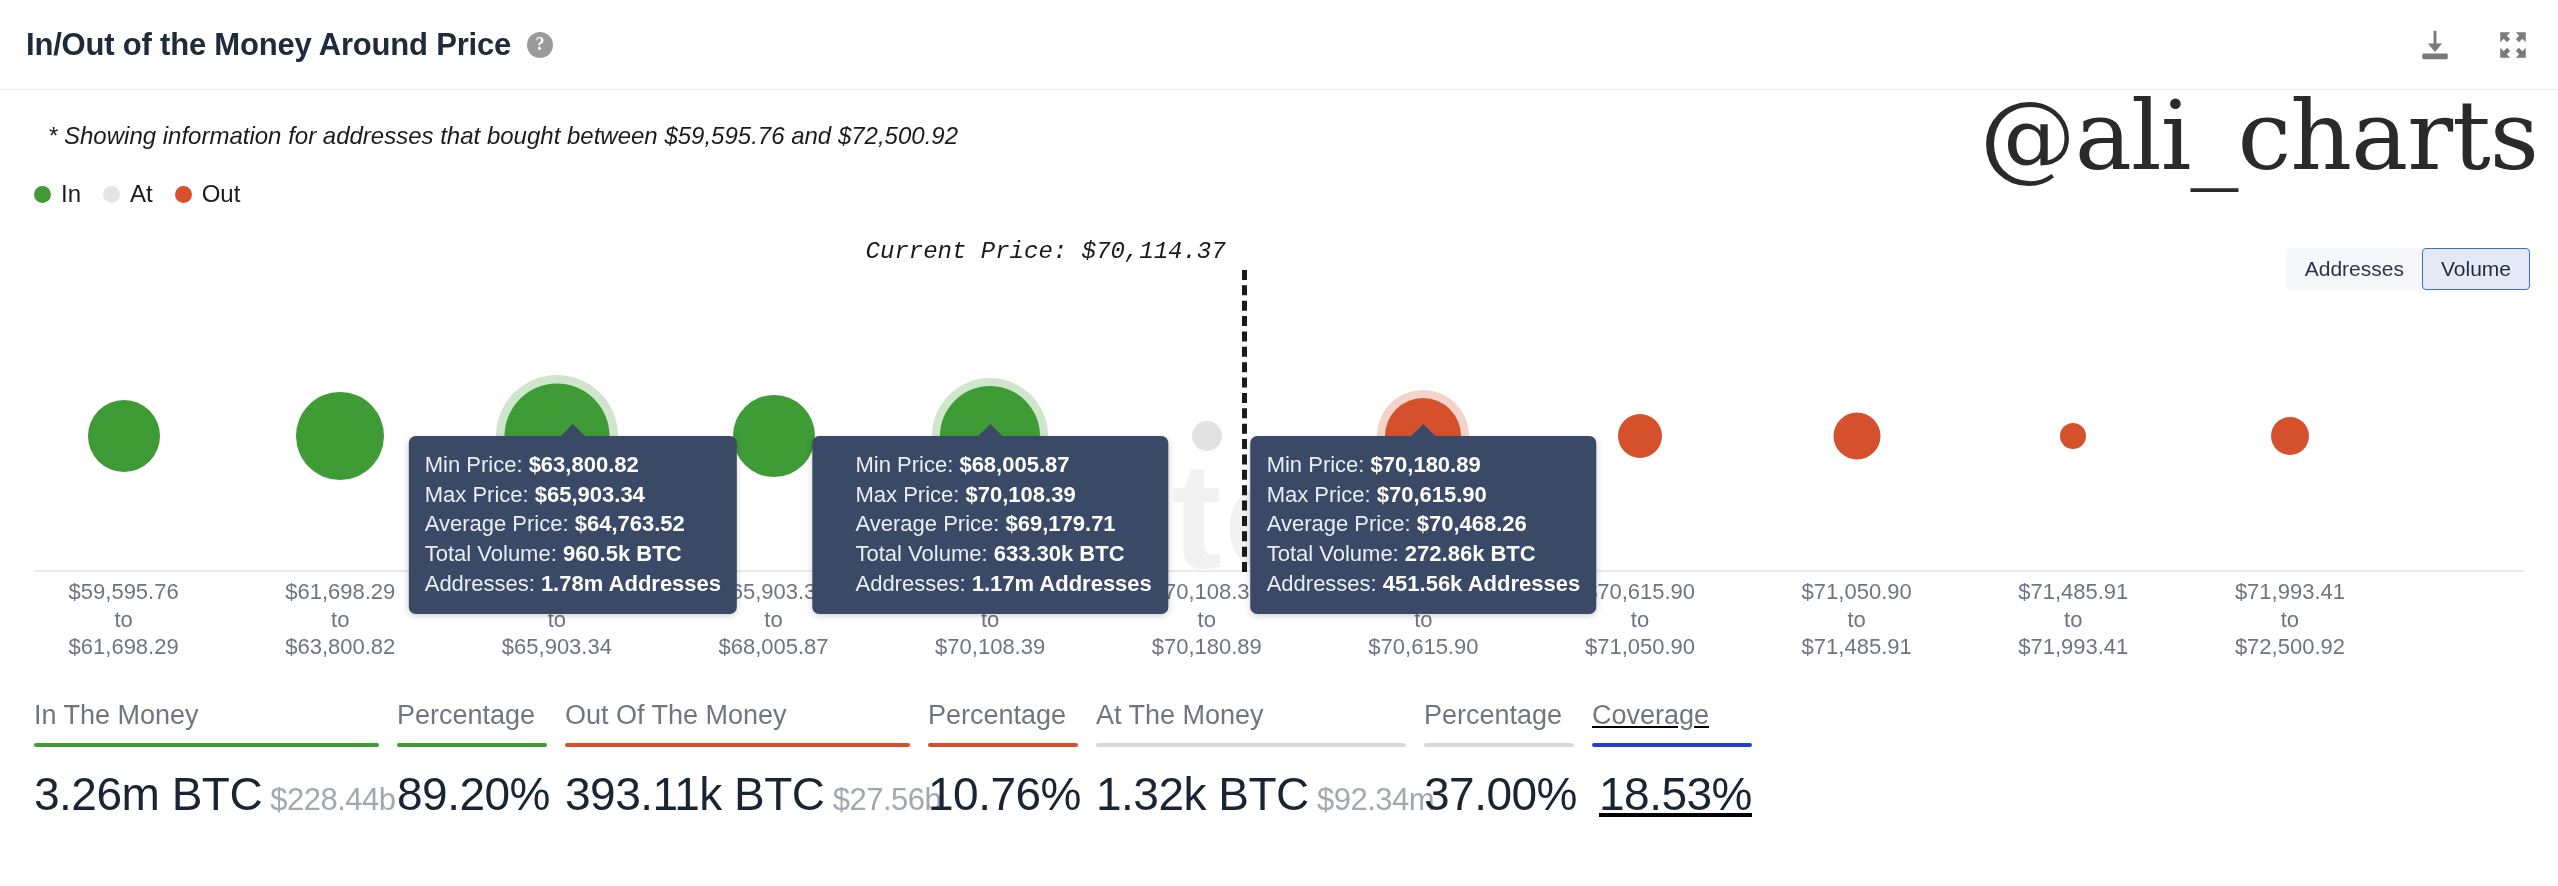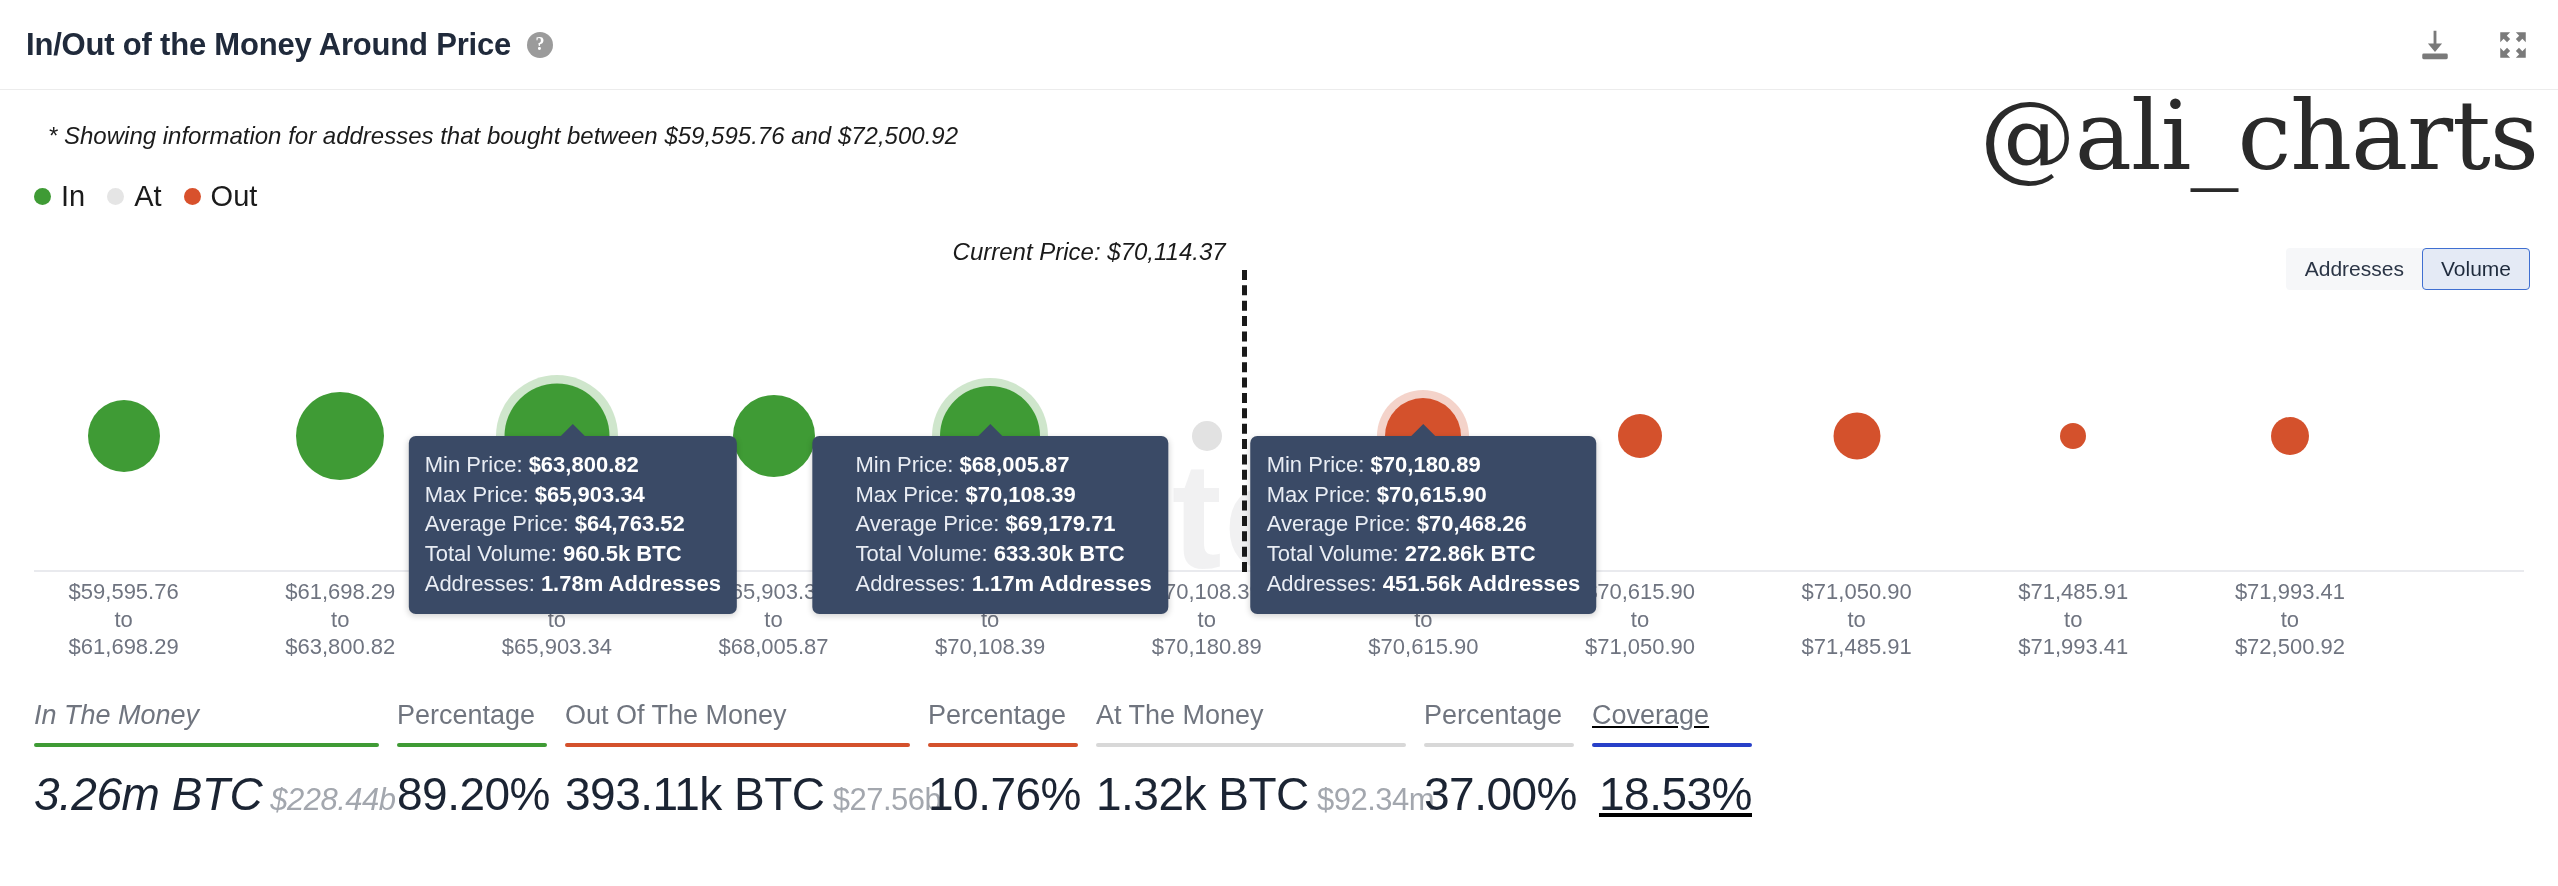--- a/index.html
+++ b/index.html
@@ -54,21 +54,21 @@
     white-space: nowrap; pointer-events: none; letter-spacing: 2px;
   }
 
   
   .legend {
     position: absolute; left: 34px; top: 180px;
     display: flex; align-items: center; gap: 22px;
   }
   .legend-item { display: flex; align-items: center; gap: 10px; cursor: pointer; }
   .legend-dot { width: 17px; height: 17px; border-radius: 50%; display:block; }
-  .legend-label { font-size: 29px; color: #1b1b1b; font-weight: 400; text-align: right; }
+  .legend-label { font-size: 24px; color: #1b1b1b; font-weight: 400; text-align: right; }
 
   
   .toggle-group {
     position: absolute; right: 28px; top: 248px;
     display: flex; align-items: center;
   }
   .toggle-btn {
     font-size: 21px; color: #2b3546; padding: 8px 18px;
     background: #f6f7f9; border: 1px solid transparent; cursor: pointer;
     border-radius: 4px 0 0 4px; font-family: "Liberation Sans", sans-serif;
@@ -230,21 +230,21 @@
       <div class="bubble-col" style="left: 73.2%; width: 0px;">
         <div class="bubble" style="width: 47px; height: 47px; background: rgb(212, 81, 44);"></div>
       </div>
       <div class="bubble-col" style="left: 81.9%; width: 0px;">
         <div class="bubble" style="width: 26px; height: 26px; background: rgb(212, 81, 44);"></div>
       </div>
       <div class="bubble-col" style="left: 90.6%; width: 0px;">
         <div class="bubble" style="width: 38px; height: 38px; background: rgb(212, 81, 44);"></div>
       </div>
       <div class="current-price-line" style="left: 48.5%;"></div>
-      <div class="current-price-label" style="left: 48.5%;">Current Price: $70,114.37</div>
+      <div class="current-price-label" style="left: 48.5%; font-family: Liberation Mono, monospace;">Current Price: $70,114.37</div>
       <div class="tooltip" style="left: 21%; transform: translateX(-50%); top: 136px; margin-left: 16px;">
         <div class="tip-arrow"></div>
         <div><span>Min Price: </span><b>$63,800.82</b></div>
         <div><span>Max Price: </span><b>$65,903.34</b></div>
         <div><span>Average Price: </span><b>$64,763.52</b></div>
         <div><span>Total Volume: </span><b>960.5k BTC</b></div>
         <div><span>Addresses: </span><b>1.78m Addresses</b></div>
       </div>
       <div class="tooltip" style="left: 38.4%; transform: translateX(-50%); top: 136px; padding-left: 43px;">
         <div class="tip-arrow"></div>
@@ -316,21 +316,21 @@
         <div>$71,993.41</div>
       </div>
       <div class="xlabel" style="left: calc(90.6% - 95px); width: 190px;">
         <div>$71,993.41</div>
         <div>to</div>
         <div>$72,500.92</div>
       </div>
     </div>
 
   <div class="metrics" id="metrics">
-      <div class="metric" style="width: 345px; font-style: italic;">
+      <div class="metric" style="width: 345px;">
         <div class="metric-label">In The Money</div>
         <div class="metric-rule" style="background: rgb(63, 155, 53);"></div>
         <div class="metric-value">3.26m BTC<span class="metric-sub"> $228.44b</span></div>
       </div>
       <div class="metric" style="width: 150px;">
         <div class="metric-label">Percentage</div>
         <div class="metric-rule" style="background: rgb(63, 155, 53);"></div>
         <div class="metric-value">89.20%</div>
       </div>
       <div class="metric" style="width: 345px;">

